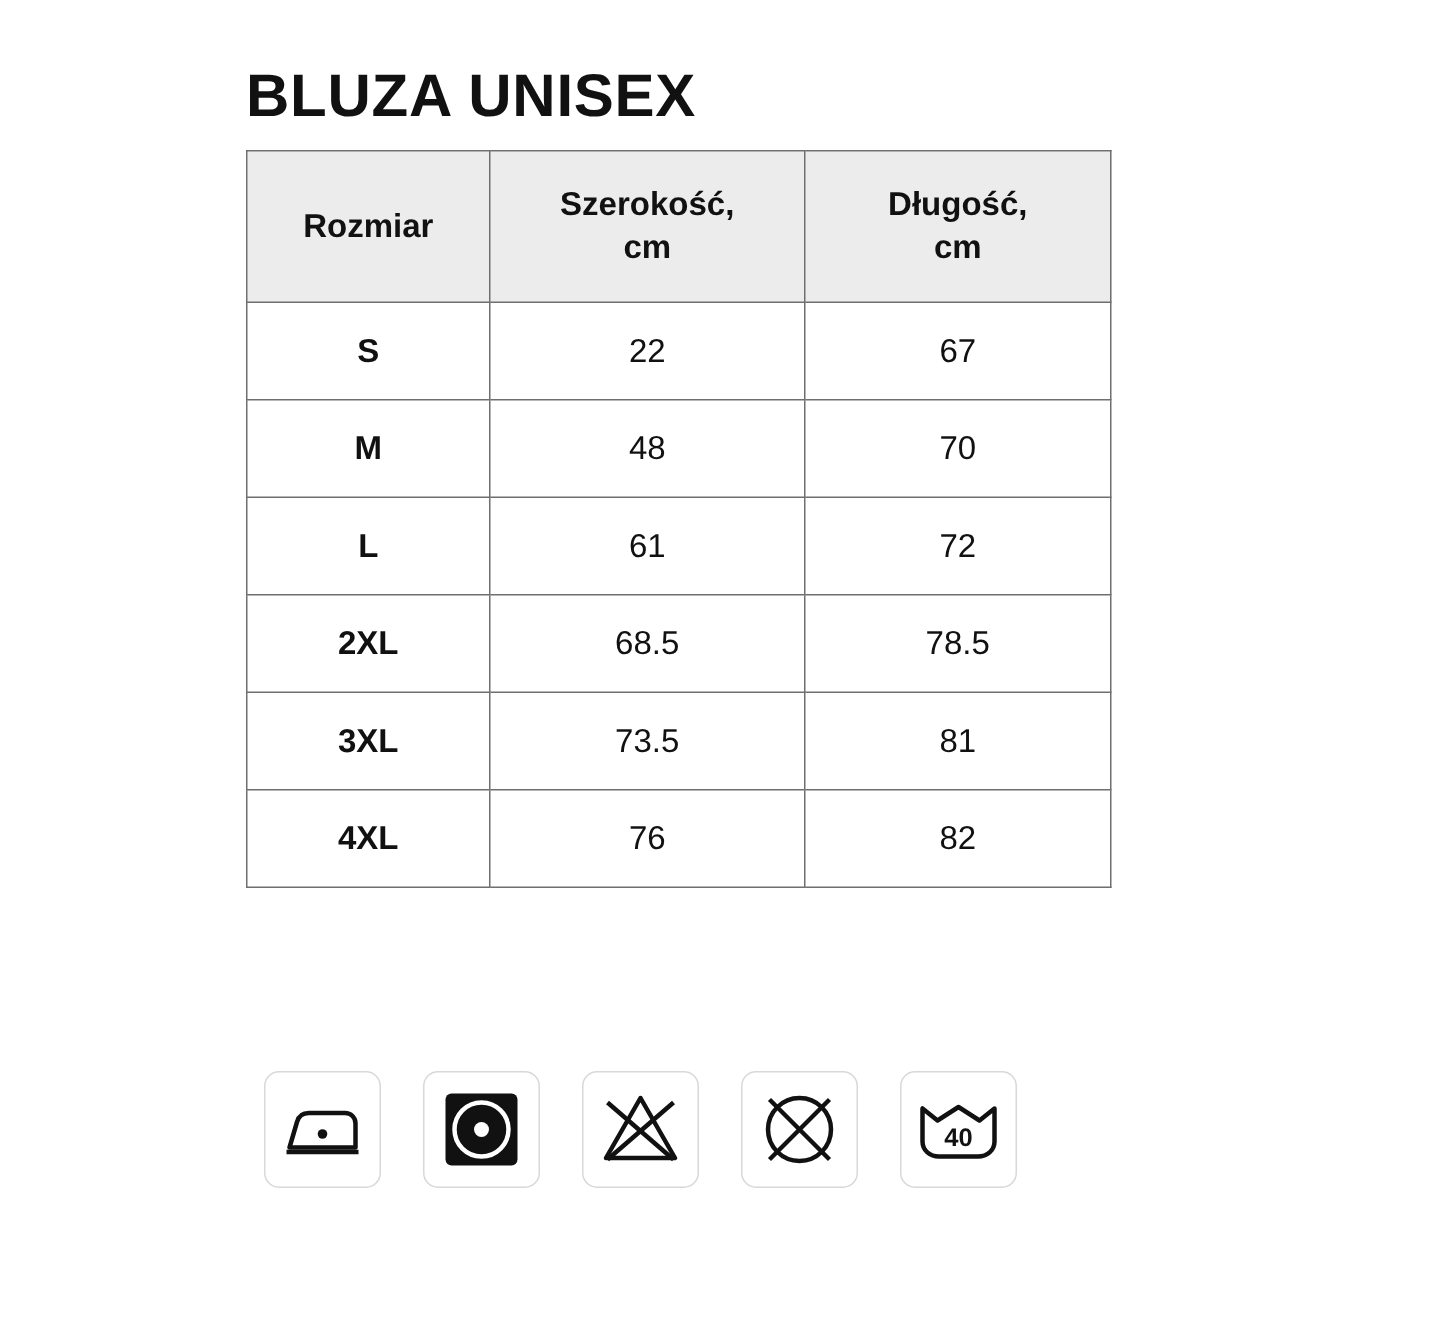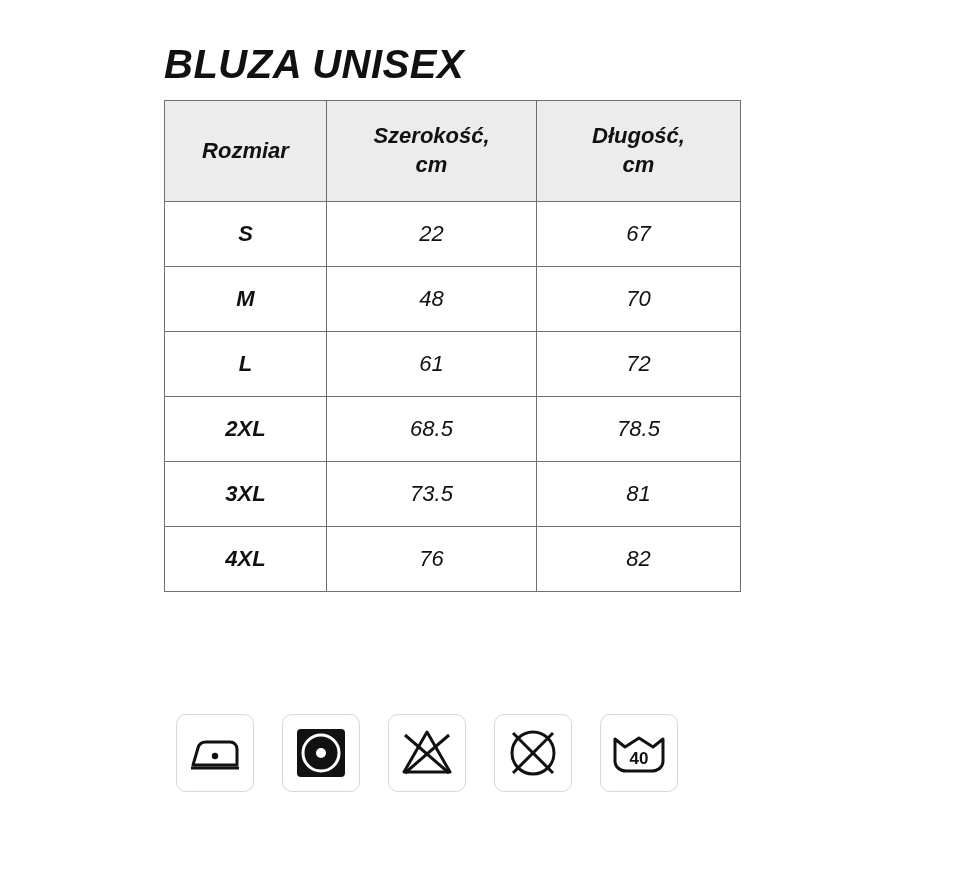--- a/index.html
+++ b/index.html
@@ -24,30 +24,28 @@
   }
   .title {
     position: absolute;
     left: 164px;
     top: 42px;
     font-size: 40px;
     font-weight: bold;
     letter-spacing: 0.5px;
     color: #111111;
     white-space: nowrap;
-    font-style: italic;
   }
   table.size-table {
     position: absolute;
     left: 164px;
     top: 100px;
     width: 576px;
     border-collapse: collapse;
     table-layout: fixed;
-    font-style: italic;
   }
   table.size-table th,
   table.size-table td {
     border: 1px solid #6f6f6f;
     text-align: center;
     vertical-align: middle;
     font-size: 22px;
     color: #111111;
   }
   table.size-table thead th {

